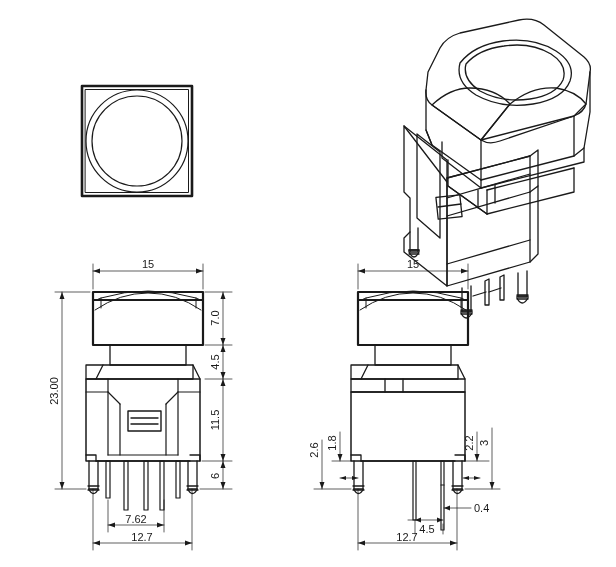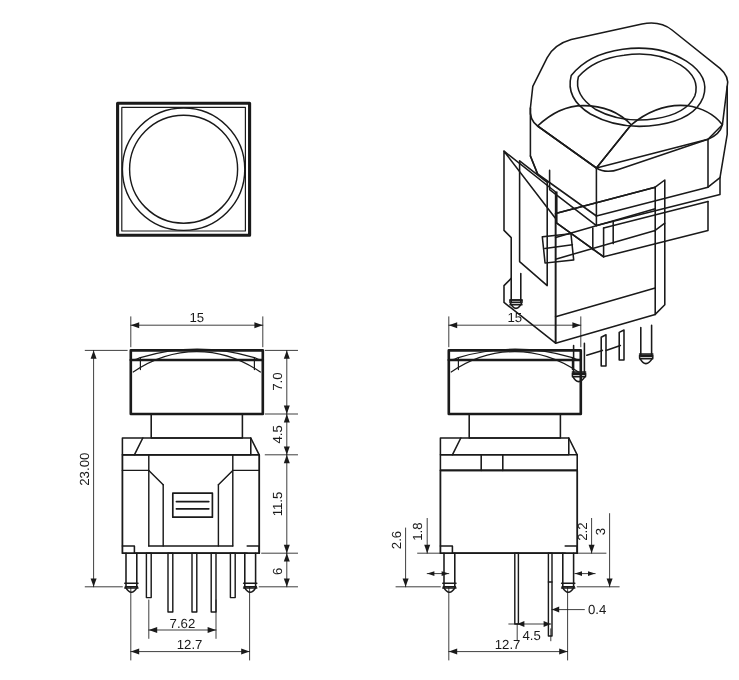--- a/index.html
+++ b/index.html
@@ -9,21 +9,21 @@
   }
   body {
     width: 616px;
     height: 567px;
     position: relative;
     font-family: "Liberation Sans", sans-serif;
     overflow: hidden;
   }
   #sheet {
     position: absolute;
-    left: 16px; top: 0;
+    left: 0; top: 0;
     width: 596px;
     height: 567px;
   }
   svg { display: block; }
   .dimtext {
     font-family: "Liberation Sans", sans-serif;
     font-size: 11px;
     fill: #1a1a1a;
   }
 </style>

